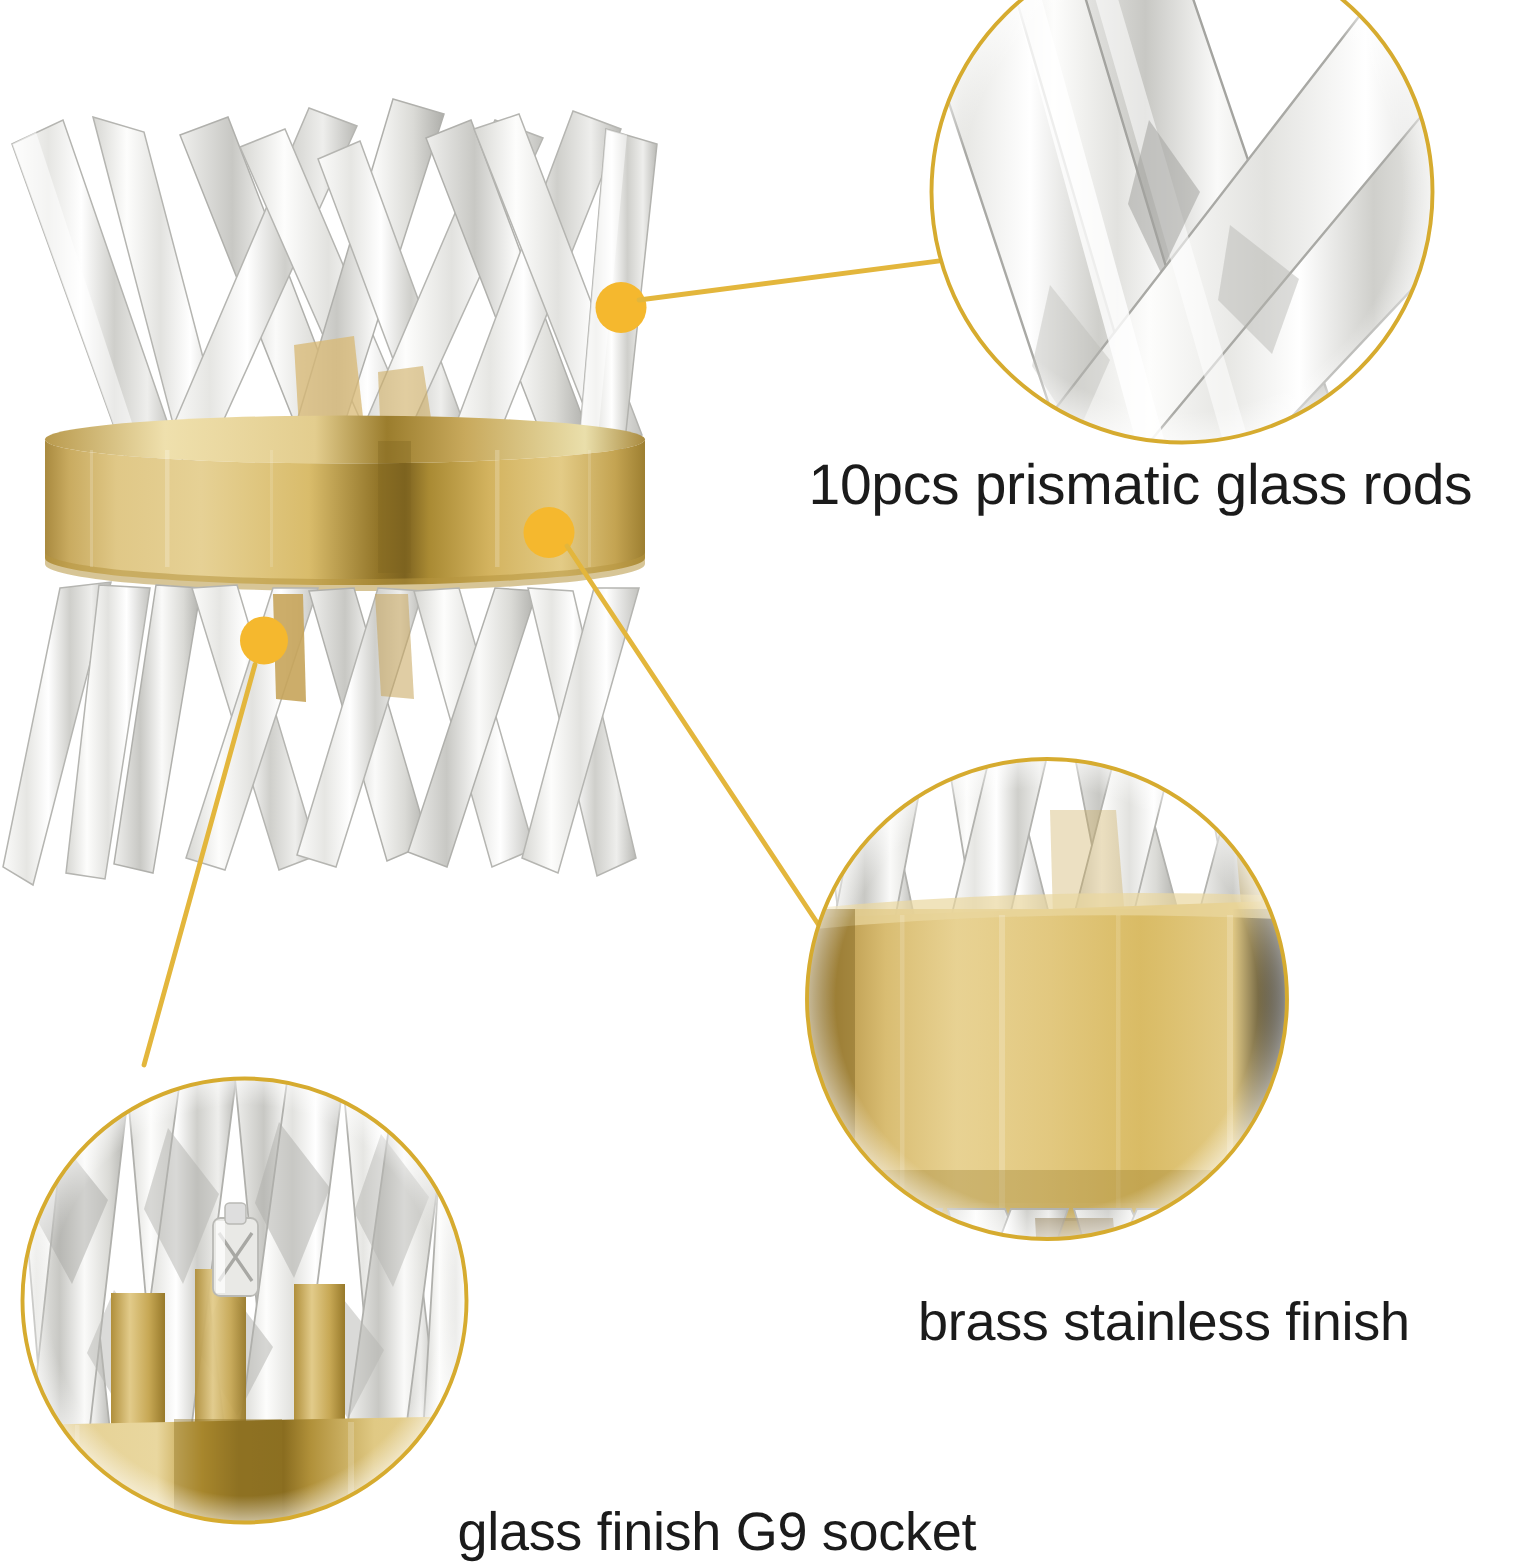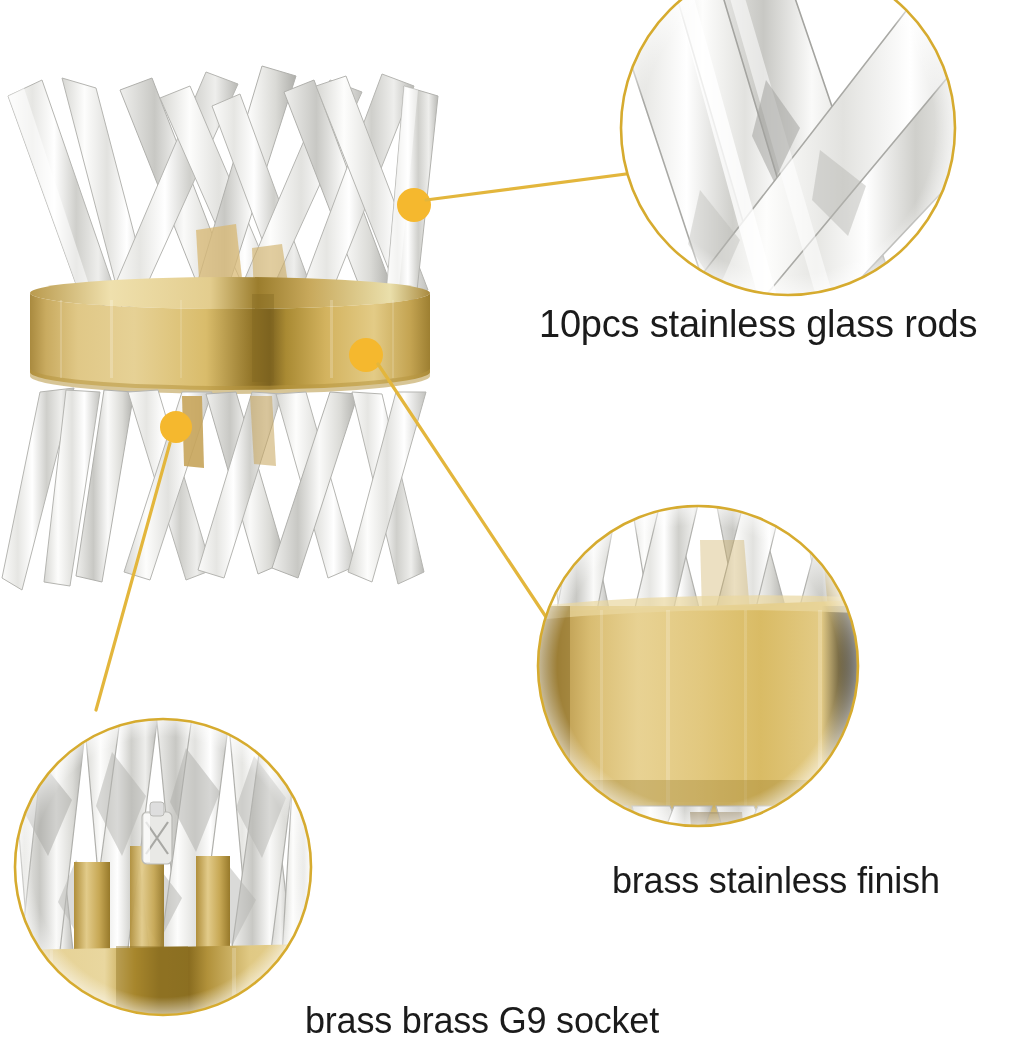--- a/index.html
+++ b/index.html
@@ -363,19 +363,19 @@
         <rect x="116" y="946" width="72" height="76" fill="#8f7324" opacity="0.42"></rect>
         <rect x="50" y="950" width="3" height="70" fill="#ffffff" opacity="0.18"></rect>
         <rect x="232" y="948" width="4" height="72" fill="#ffffff" opacity="0.20"></rect>
         <rect x="284" y="946" width="3" height="72" fill="#ffffff" opacity="0.14"></rect>
       </g>
       <circle cx="163" cy="867" r="148" fill="url(#gCircleGlow)"></circle>
       <circle cx="163" cy="867" r="148" fill="none" stroke="#d6ab2f" stroke-width="2.6"></circle>
     </g>
   </svg>
 
-  <div class="caption" id="cap-rods">10pcs stainless glass rods</div>
+  <div class="caption" id="cap-rods">10pcs prismatic glass rods</div>
 
   <div class="caption" id="cap-brass">brass stainless finish</div>
 
-  <div class="caption" id="cap-socket">brass brass G9 socket</div>
+  <div class="caption" id="cap-socket">glass finish G9 socket</div>
 
 </div>
 
 </body></html>

